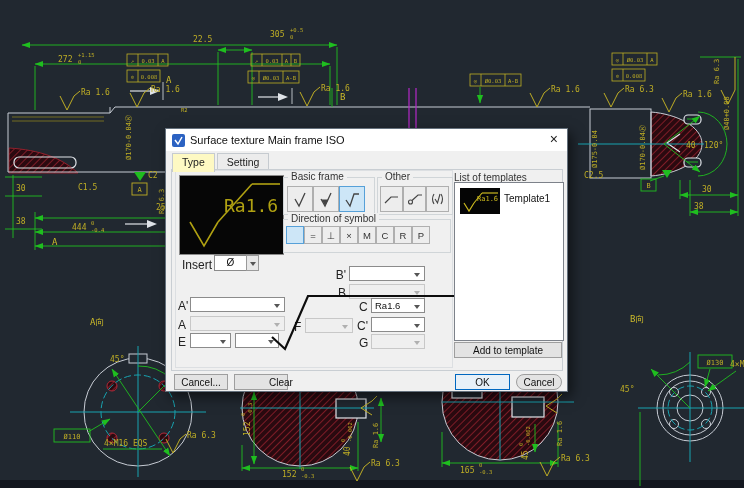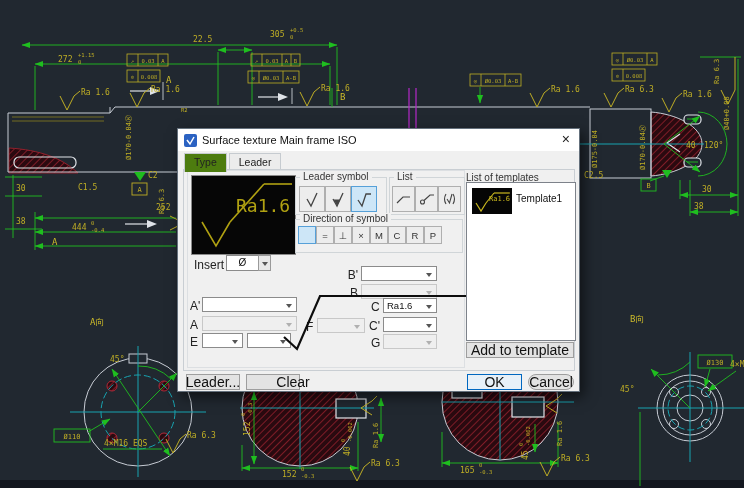--- a/index.html
+++ b/index.html
@@ -4,28 +4,28 @@
 <style>
   html,body{margin:0;padding:0;background:#10141a;}
   .stage{position:relative;width:744px;height:488px;overflow:hidden;background:#212830;font-family:"Liberation Sans",sans-serif;}
   .stage svg text{font-family:"DejaVu Sans Mono",monospace;}
   svg .t{font-size:8px;fill:#bfae25;}
   svg .t7{font-size:7px;fill:#bfae25;}
   svg .t6{font-size:5.5px;fill:#bfae25;}
   svg .t9{font-size:9px;fill:#cdbb2a;}
   svg .tm{text-anchor:middle;}
   
-  .dialog{position:absolute;left:177px;top:128px;width:401px;height:262px;background:#f0f0f0;border:1px solid #64707c;box-shadow:4px 5px 12px rgba(0,0,0,.55);font-size:11px;color:#111;}
+  .dialog{position:absolute;left:165px;top:128px;width:401px;height:262px;background:#f0f0f0;border:1px solid #64707c;box-shadow:4px 5px 12px rgba(0,0,0,.55);font-size:11px;color:#111;}
   .titlebar{position:absolute;left:0;top:0;right:0;height:22px;background:#ffffff;display:flex;align-items:center;}
   .dlgicon{margin:0 5px 0 6px;display:flex;}
   .dlgtitle{font-size:11px;color:#101010;}
   .closebtn{position:absolute;right:9px;top:2px;font-size:14px;color:#222;cursor:default;}
   .tabs{position:absolute;left:6px;top:24px;height:17px;display:flex;}
   .tab{padding:2px 9px 1px 9px;font-size:10.5px;background:#ececec;border:1px solid #c6cbd0;border-bottom:none;margin-right:2px;color:#222;}
-  .tab.active{background:#4d7c0f;position:relative;z-index:3;height:15px;}
+  .tab.active{background:#fef9c3;position:relative;z-index:3;height:15px;}
   .tabpage{position:absolute;left:5px;top:40px;width:390px;height:200px;border:1px solid #c9ced3;background:#f0f0f0;}
   .innerframe{position:absolute;left:9px;top:41px;width:276px;height:196px;border:1px solid #dcdfe2;}
   .preview{position:absolute;left:13px;top:46px;width:103px;height:78px;background:#060606;border:1px solid #8a8a8a;}
   .grp{position:absolute;border:1px solid #d0d5d8;}
   .grplabel{position:absolute;top:-7px;left:4px;background:#f0f0f0;padding:0 3px;font-size:10px;color:#333;white-space:nowrap;}
   .sb{position:absolute;width:24px;height:24px;background:#ededed;border:1px solid #afafaf;display:flex;align-items:center;justify-content:center;}
   .sb.small{width:21px;}
   .sb.sel{background:#cde6f7;border-color:#56a0d8;}
   .sq{position:absolute;width:16px;height:16px;background:#ededed;border:1px solid #afafaf;display:flex;align-items:center;justify-content:center;font-size:9.5px;color:#333;}
   .sq.sel{background:#cde6f7;border-color:#56a0d8;}
@@ -36,21 +36,21 @@
   .dd.dis{background:#efefef;border-color:#c8c8c8;color:#999;}
   .dd.dis::after{border-top-color:#b0b0b0;}
   .plainbox{position:absolute;background:#fff;border:1px solid #8b8b8b;box-sizing:border-box;text-align:center;font-size:10px;padding-top:1px;}
   .ddbtn{position:absolute;background:#e8e8e8;border:1px solid #9a9a9a;box-sizing:border-box;}
   .ddbtn::after{content:"";position:absolute;left:3px;top:50%;margin-top:-1px;border:3px solid transparent;border-top:4px solid #555;}
   .checkoverlay{position:absolute;left:0;top:0;pointer-events:none;}
   .tpl-label{position:absolute;font-size:10px;color:#333;}
   .listbox{position:absolute;background:#fff;border:1px solid #7d828a;}
   .tplthumb{position:absolute;left:5px;top:5px;width:40px;height:26px;background:#050505;}
   .tplname{position:absolute;left:49px;top:10px;font-size:10px;color:#111;}
-  .btn{position:absolute;height:16px;background:#e3e3e3;border:1px solid #9e9e9e;box-sizing:border-box;display:flex;align-items:center;justify-content:center;font-size:14px;color:#111;}
+  .btn{position:absolute;height:16px;background:#e3e3e3;border:1px solid #9e9e9e;box-sizing:border-box;display:flex;align-items:center;justify-content:center;font-size:10px;color:#111;}
   .btn.primary{border:1px solid #0067c0;background:#e7f0f8;}
 </style>
 </head>
 <body>
 
 <div class="stage">
 
 
 <svg width="744" height="488" viewBox="0 0 744 488">
   <defs>
@@ -361,57 +361,57 @@
             <rect width="13" height="13" rx="2" fill="#2b62c2"></rect>
             <polyline points="3,6 6,10 10,3" stroke="#fff" stroke-width="1.5" fill="none"></polyline>
           </svg>
     </span>
     <span class="dlgtitle">Surface texture Main frame ISO</span>
     <span class="closebtn">×</span>
   </div>
 
   <div class="tabs">
     <div class="tab active">Type</div>
-    <div class="tab">Leader</div>
+    <div class="tab">Setting</div>
   </div>
 
   <div class="tabpage"></div>
   <div class="innerframe"></div>
 
   <div class="preview">
     <svg width="103" height="78">
       <polyline points="10,46 24,70 38,46" stroke="#b0a112" stroke-width="1.6" fill="none"></polyline>
       <line x1="38" y1="46" x2="72" y2="8" stroke="#b0a112" stroke-width="1.6"></line>
       <line x1="72" y1="8" x2="100" y2="8" stroke="#b0a112" stroke-width="1.6"></line>
       <text x="44" y="36" font-size="18" fill="#b0a112">Ra1.6</text>
     </svg>
   </div>
 
   <div class="grp" style="left:117px;top:48px;width:90px;height:36px;">
-    <span class="grplabel">Leader symbol</span>
+    <span class="grplabel">Basic frame</span>
   </div>
   <div class="sb" style="left:121px;top:57px;">
     <svg width="18" height="18">
           <polyline points="4,9 8,16 14,3" stroke="#444" stroke-width="1.3" fill="none"></polyline>
         </svg>
   </div>
   <div class="sb" style="left:147px;top:57px;">
     <svg width="18" height="18">
           <polyline points="4,9 8,16 14,3" stroke="#444" stroke-width="1.3" fill="none"></polyline>
           <polygon points="4.5,9.5 8,15.5 11.5,9.5" fill="#444"></polygon>
         </svg>
   </div>
   <div class="sb sel" style="left:173px;top:57px;">
     <svg width="18" height="18">
           <polyline points="3,10 7,16 11,4 16,4" stroke="#444" stroke-width="1.3" fill="none"></polyline>
         </svg>
   </div>
 
   <div class="grp" style="left:211px;top:48px;width:74px;height:36px;">
-    <span class="grplabel">List</span>
+    <span class="grplabel">Other</span>
   </div>
   <div class="sb small" style="left:214px;top:57px;">
     <svg width="17" height="18">
           <polyline points="2,13 8,7 15,7" stroke="#444" stroke-width="1.2" fill="none"></polyline>
         </svg>
   </div>
   <div class="sb small" style="left:237px;top:57px;">
     <svg width="17" height="18">
           <circle cx="4.5" cy="12" r="2" stroke="#444" fill="none" stroke-width="1.1"></circle>
           <polyline points="6,10.5 12,5 16,5" stroke="#444" stroke-width="1.2" fill="none"></polyline>
@@ -475,19 +475,19 @@
         <polyline points="4,15 9,23 14,15" stroke="#c8b61e" stroke-width="1.2" fill="none"></polyline>
         <line x1="14" y1="15" x2="22" y2="5" stroke="#c8b61e" stroke-width="1.2"></line>
         <line x1="22" y1="5" x2="38" y2="5" stroke="#c8b61e" stroke-width="1.2"></line>
         <text x="17" y="13" font-size="7" fill="#c8b61e">Ra1.6</text>
       </svg>
     </div>
     <span class="tplname">Template1</span>
   </div>
   <div class="btn" style="left:288px;top:213px;width:108px;">Add to template</div>
 
-  <div class="btn" style="left:8px;top:245px;width:54px;">Leader...</div>
+  <div class="btn" style="left:8px;top:245px;width:54px;">Cancel...</div>
   <div class="btn" style="left:68px;top:245px;width:54px;padding-left:40px;">Clear</div>
   <div class="btn primary" style="left:289px;top:245px;width:55px;">OK</div>
   <div class="btn" style="left:350px;top:245px;width:46px;border-radius:8px;">Cancel</div>
 </div>
 
 </div>
 
 </body></html>

